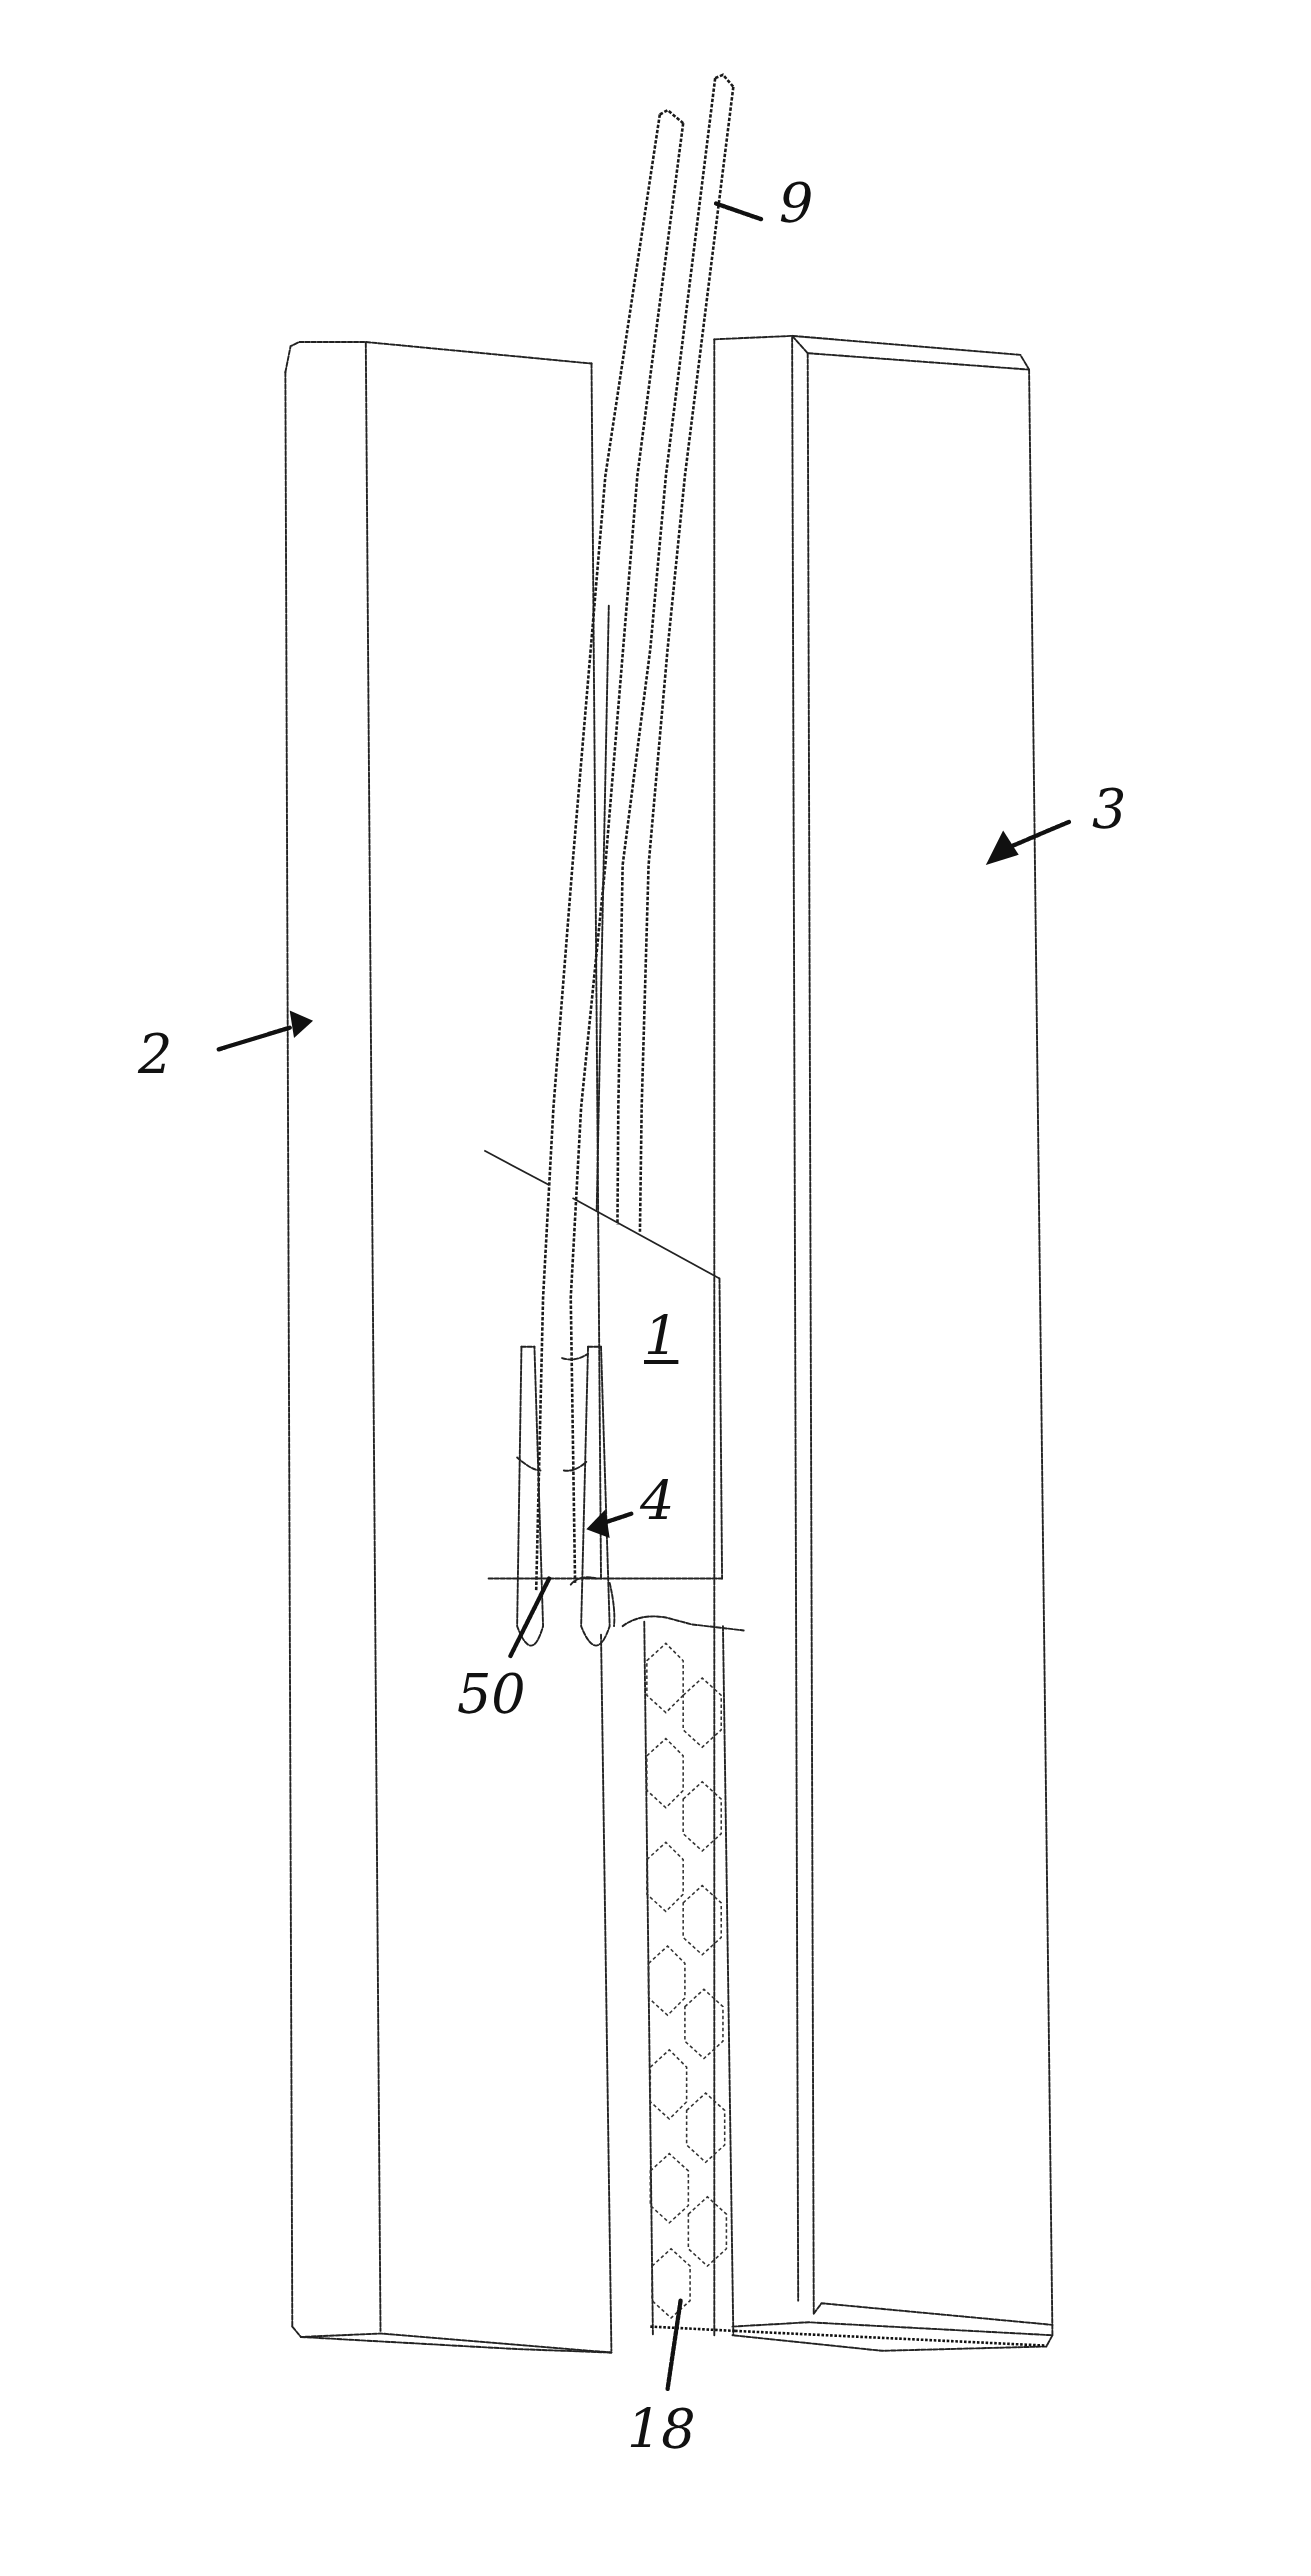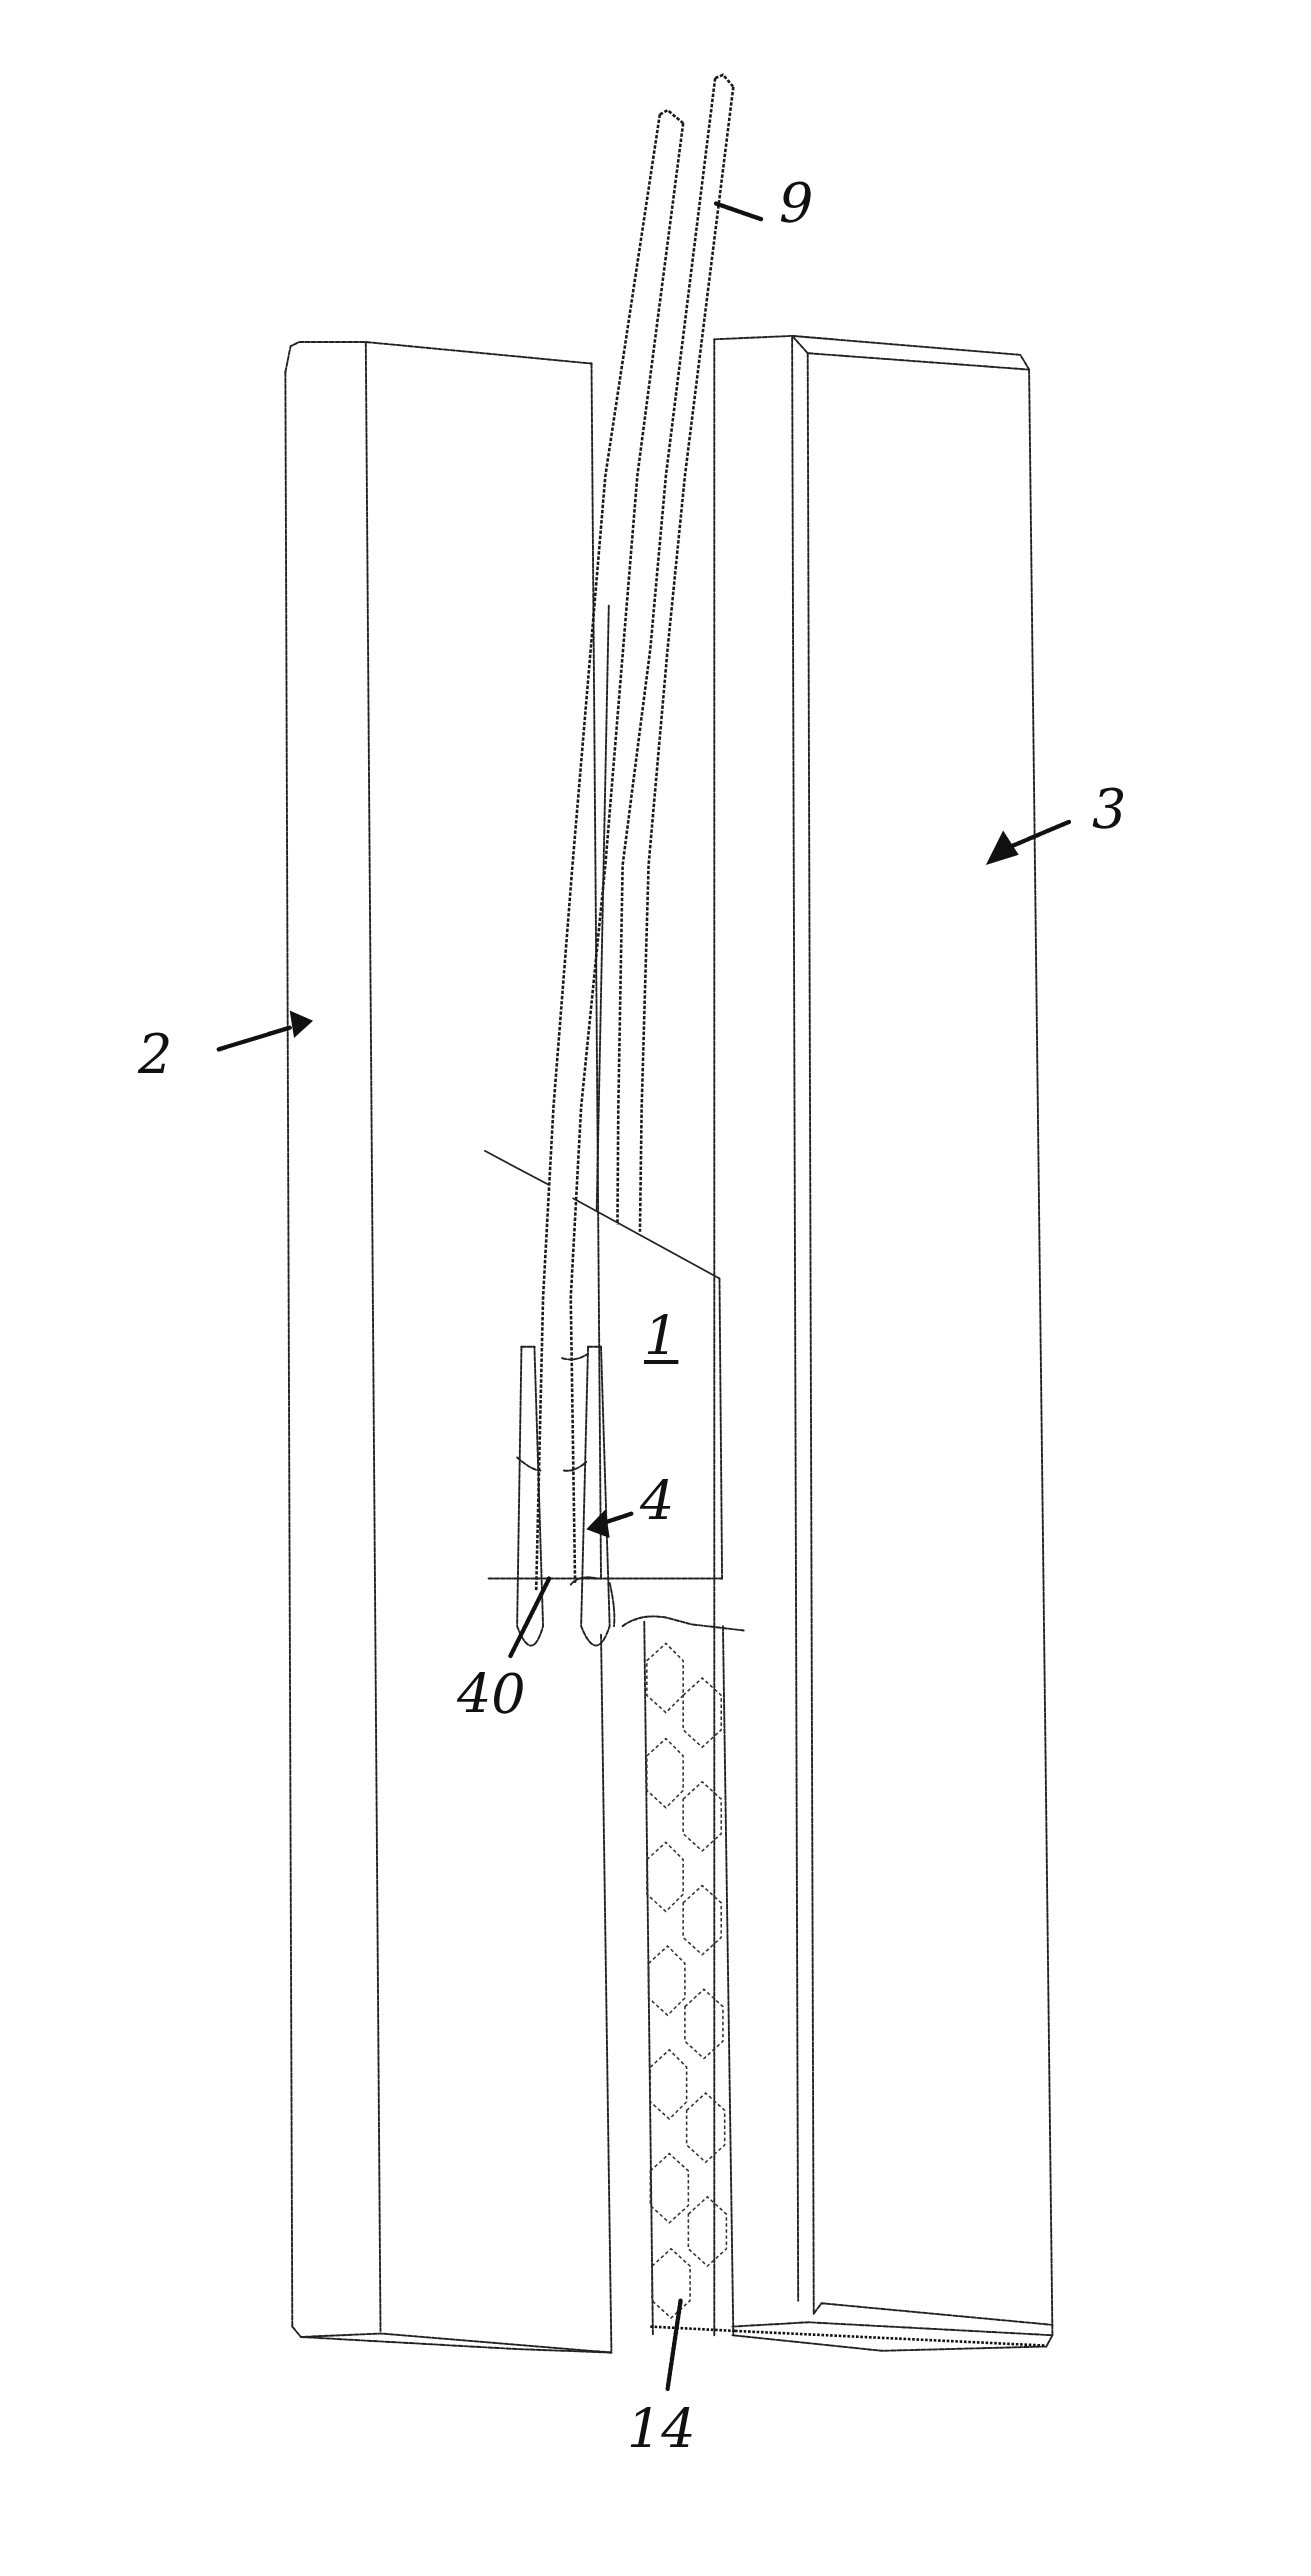--- a/index.html
+++ b/index.html
@@ -124,15 +124,15 @@
 
     <path class="leader" d="M787 2660 L772 2762"></path>
   </g>
 </svg>
 
 <div class="label" style="left:779px; top:177px;">9</div>
 <div class="label" style="left:1092px; top:783px;">3</div>
 <div class="label" style="left:138px; top:1028px;">2</div>
 <div class="label underline" style="left:644px; top:1310px;">1</div>
 <div class="label" style="left:640px; top:1475px;">4</div>
-<div class="label" style="left:457px; top:1668px;">40</div>
-<div class="label" style="left:627px; top:2403px;">14</div>
+<div class="label" style="left:457px; top:1668px;">50</div>
+<div class="label" style="left:627px; top:2403px;">18</div>
 
 
 </body></html>

